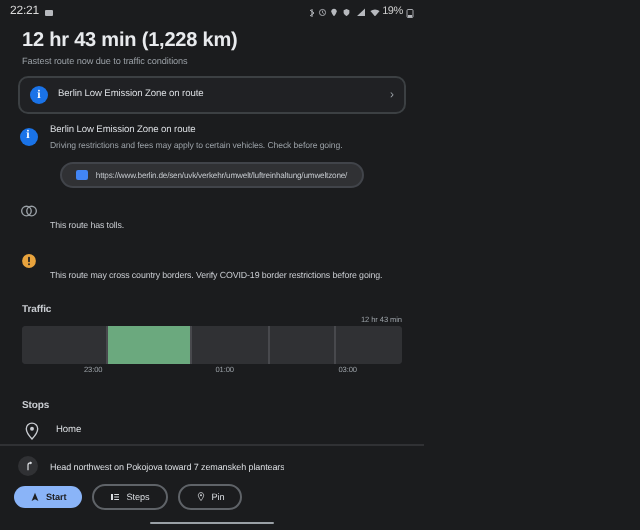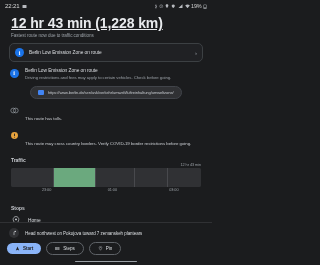--- a/index.html
+++ b/index.html
@@ -22,21 +22,21 @@
   .sb-left { display:flex; align-items:center; gap:2px; }
   .sb-right { display:flex; align-items:center; gap:3px; }
   .sb-icons { display:flex; align-items:center; gap:1.5px; }
   .sbico { display:block; opacity:.9; }
   .sb-batt { font-size:5.5px; letter-spacing:-0.2px; color:#d0d0d0; }
 
   
   .content { flex:1 1 auto; overflow:hidden; padding:0 0 0 0; }
 
   .headblock { padding:3px 11px 5px 11px; }
-  .eta { font-size:14px; font-weight:bold; color:#e8eaed; letter-spacing:-0.1px;text-decoration:underline; }
+  .eta { font-size:10px; font-weight:bold; color:#e8eaed; letter-spacing:-0.1px; }
   .etasub { font-size:4.6px; color:#9aa0a6; margin-top:2px; letter-spacing:-0.05px; }
 
   
   .card {
     margin:0 9px; background:#202124; border:0.6px solid #3c4043;
     border-radius:5px; padding:4px 5px;
     display:flex; align-items:center; gap:5px;
   }
   .ico-round {
     width:9px; height:9px; flex:0 0 9px; border-radius:50%;

